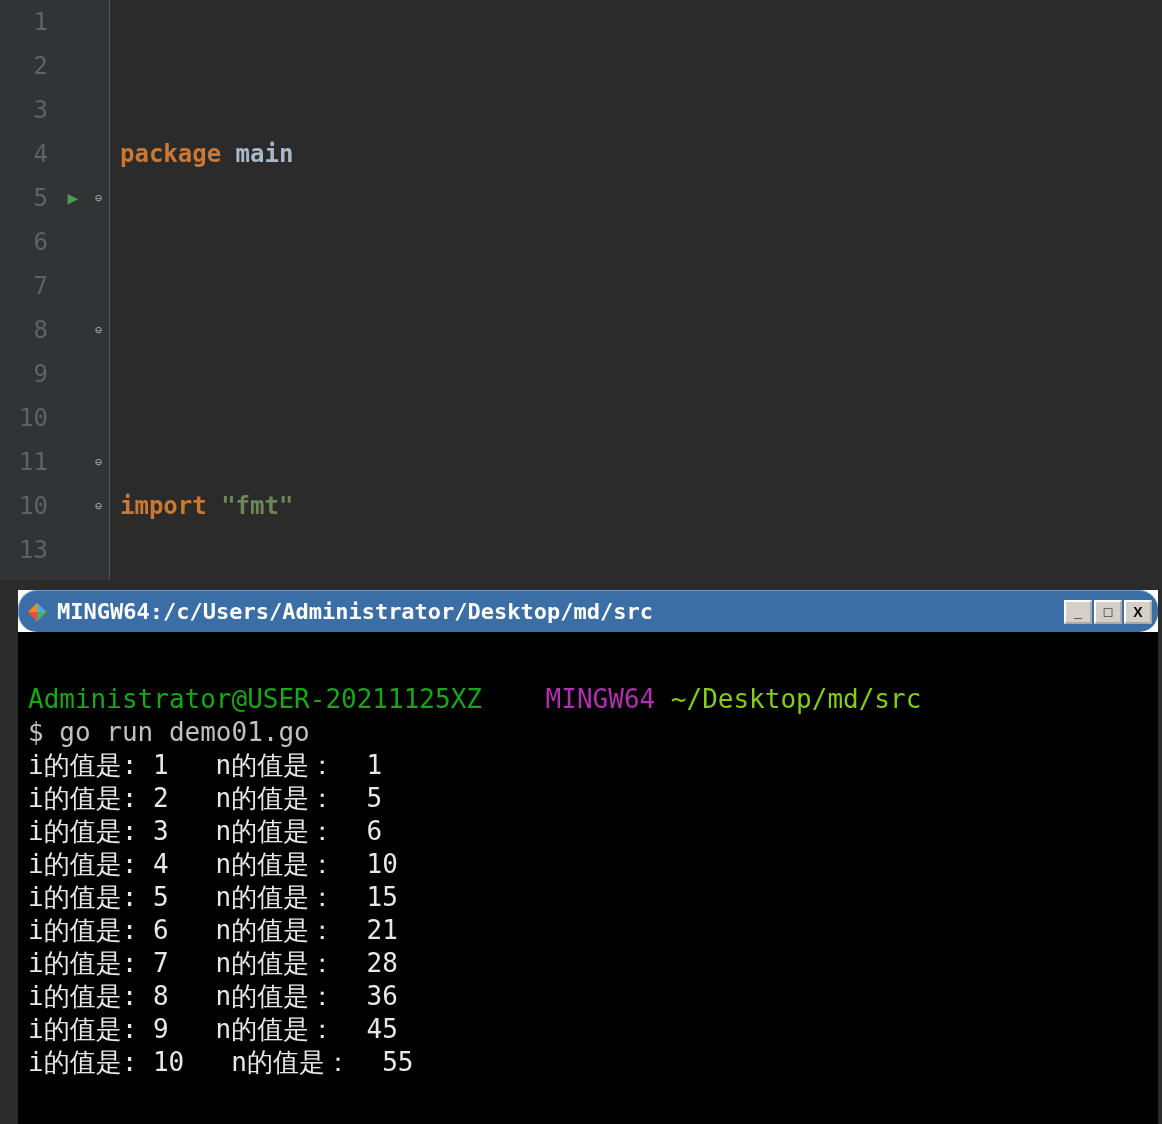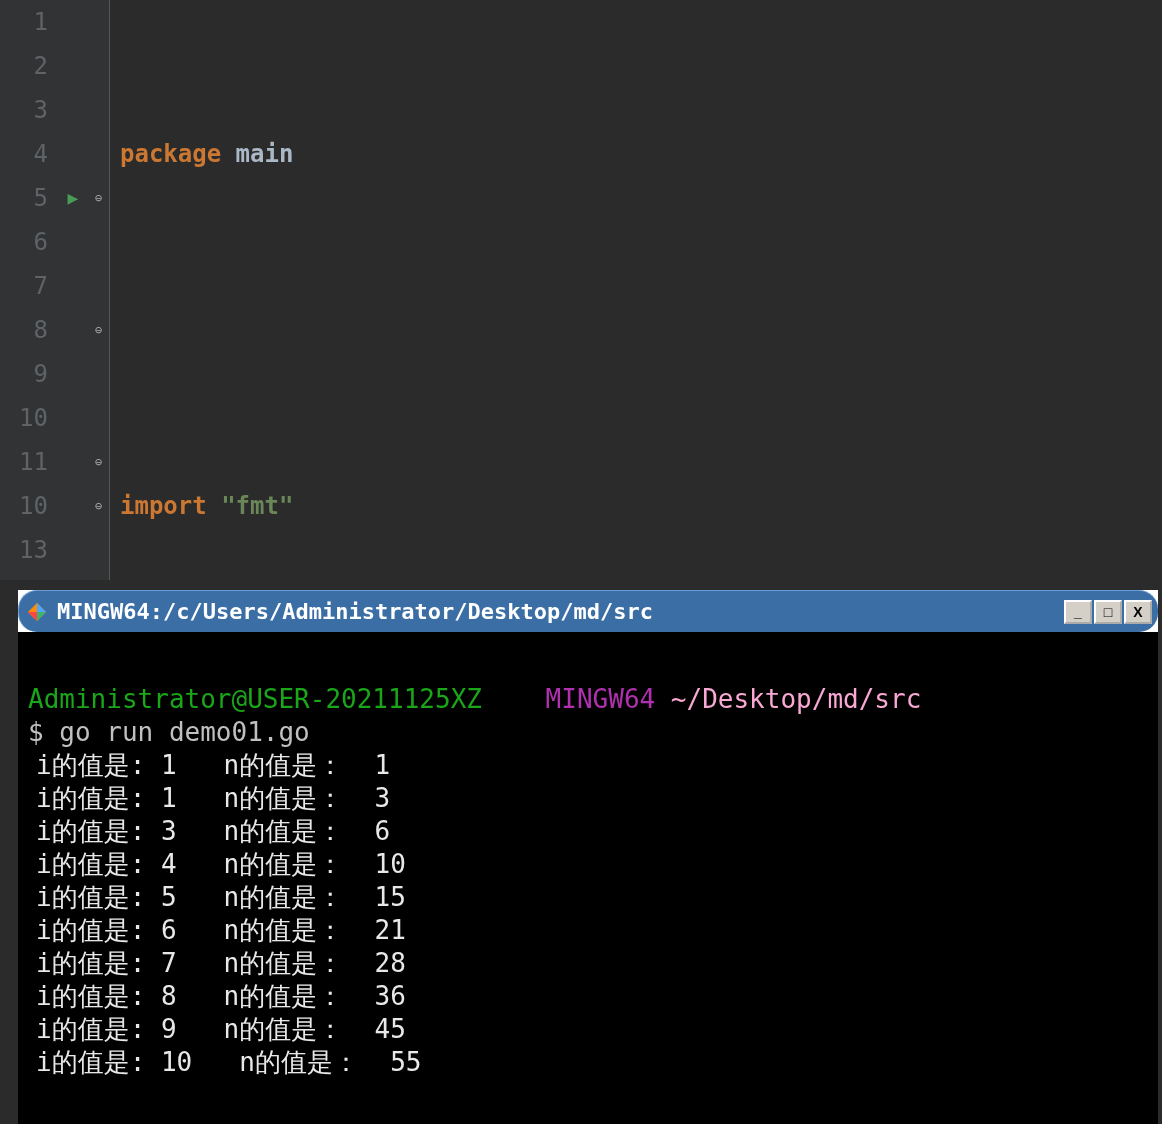--- a/index.html
+++ b/index.html
@@ -104,22 +104,22 @@
     font-family: "NSimSun","SimSun","Consolas",monospace;
     font-size: 26px;
     line-height: 33px;
     padding: 18px 10px 30px 10px;
     min-height: 480px;
     white-space: pre;
     position: relative;
   }
   .prompt-user { color: #19a619; }
   .prompt-mingw { color: #b030b0; padding-left: 48px; }
-  .prompt-path { color: #f9a8d4; }
-  .out-line { color: #e8e8e8; margin-left: 8px; }
+  .prompt-path { color: #84cc16; }
+  .out-line { color: #e8e8e8; }
 </style>
 </head>
 <body>
 
 <div class="editor">
 
   <div class="gutter">
     <div>1</div>
     <div>2</div>
     <div>3</div>
@@ -212,21 +212,21 @@
     <span>MINGW64:/c/Users/Administrator/Desktop/md/src</span>
     <span class="spacer"></span>
     <span class="winbtn">_</span>
     <span class="winbtn">□</span>
     <span class="winbtn">X</span>
   </div>
   <div class="term-body">
 <span class="prompt-user">Administrator@USER-20211125XZ</span> <span class="prompt-mingw">MINGW64</span> <span class="prompt-path">~/Desktop/md/src</span>
 <span>$ go run demo01.go</span>
 <span class="out-line">i的值是: 1   n的值是：  1</span>
-<span class="out-line">i的值是: 1   n的值是：  3</span>
+<span class="out-line">i的值是: 2   n的值是：  5</span>
 <span class="out-line">i的值是: 3   n的值是：  6</span>
 <span class="out-line">i的值是: 4   n的值是：  10</span>
 <span class="out-line">i的值是: 5   n的值是：  15</span>
 <span class="out-line">i的值是: 6   n的值是：  21</span>
 <span class="out-line">i的值是: 7   n的值是：  28</span>
 <span class="out-line">i的值是: 8   n的值是：  36</span>
 <span class="out-line">i的值是: 9   n的值是：  45</span>
 <span class="out-line">i的值是: 10   n的值是：  55</span>
     
   </div>

